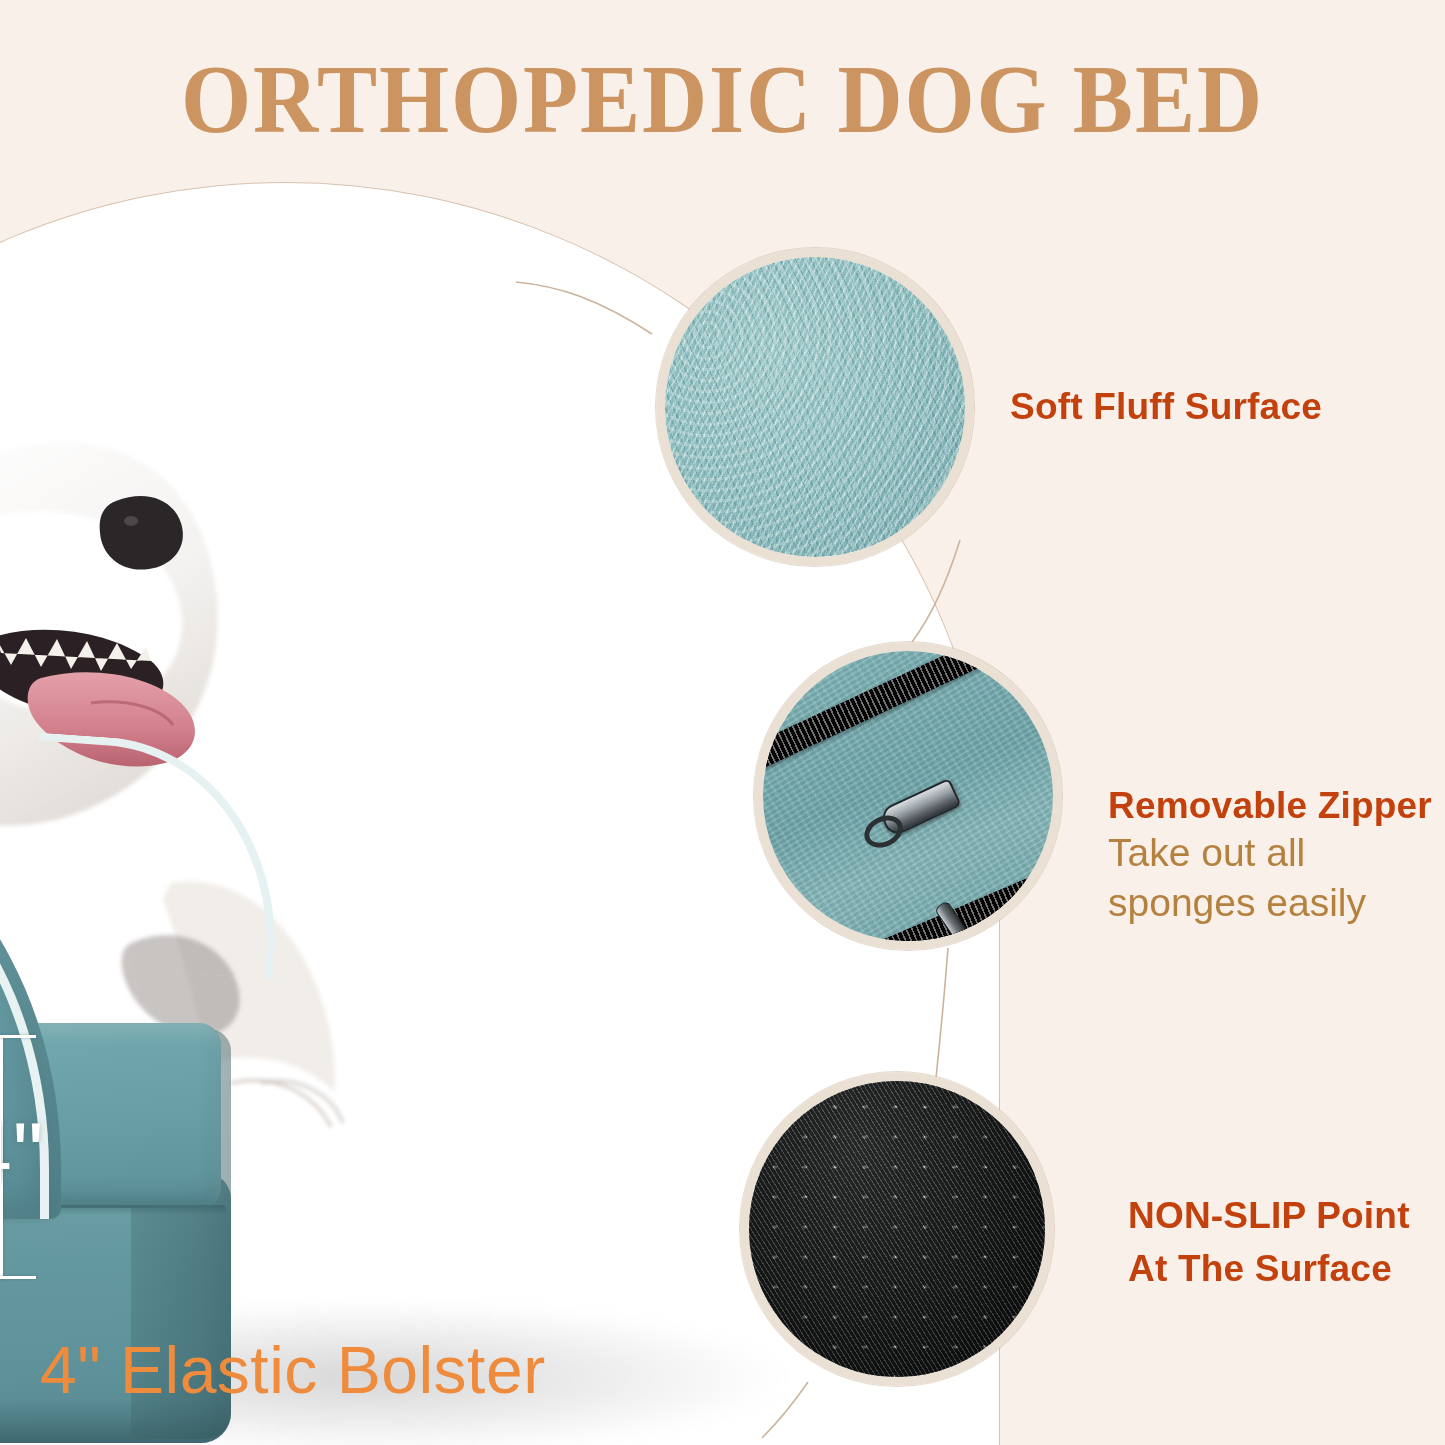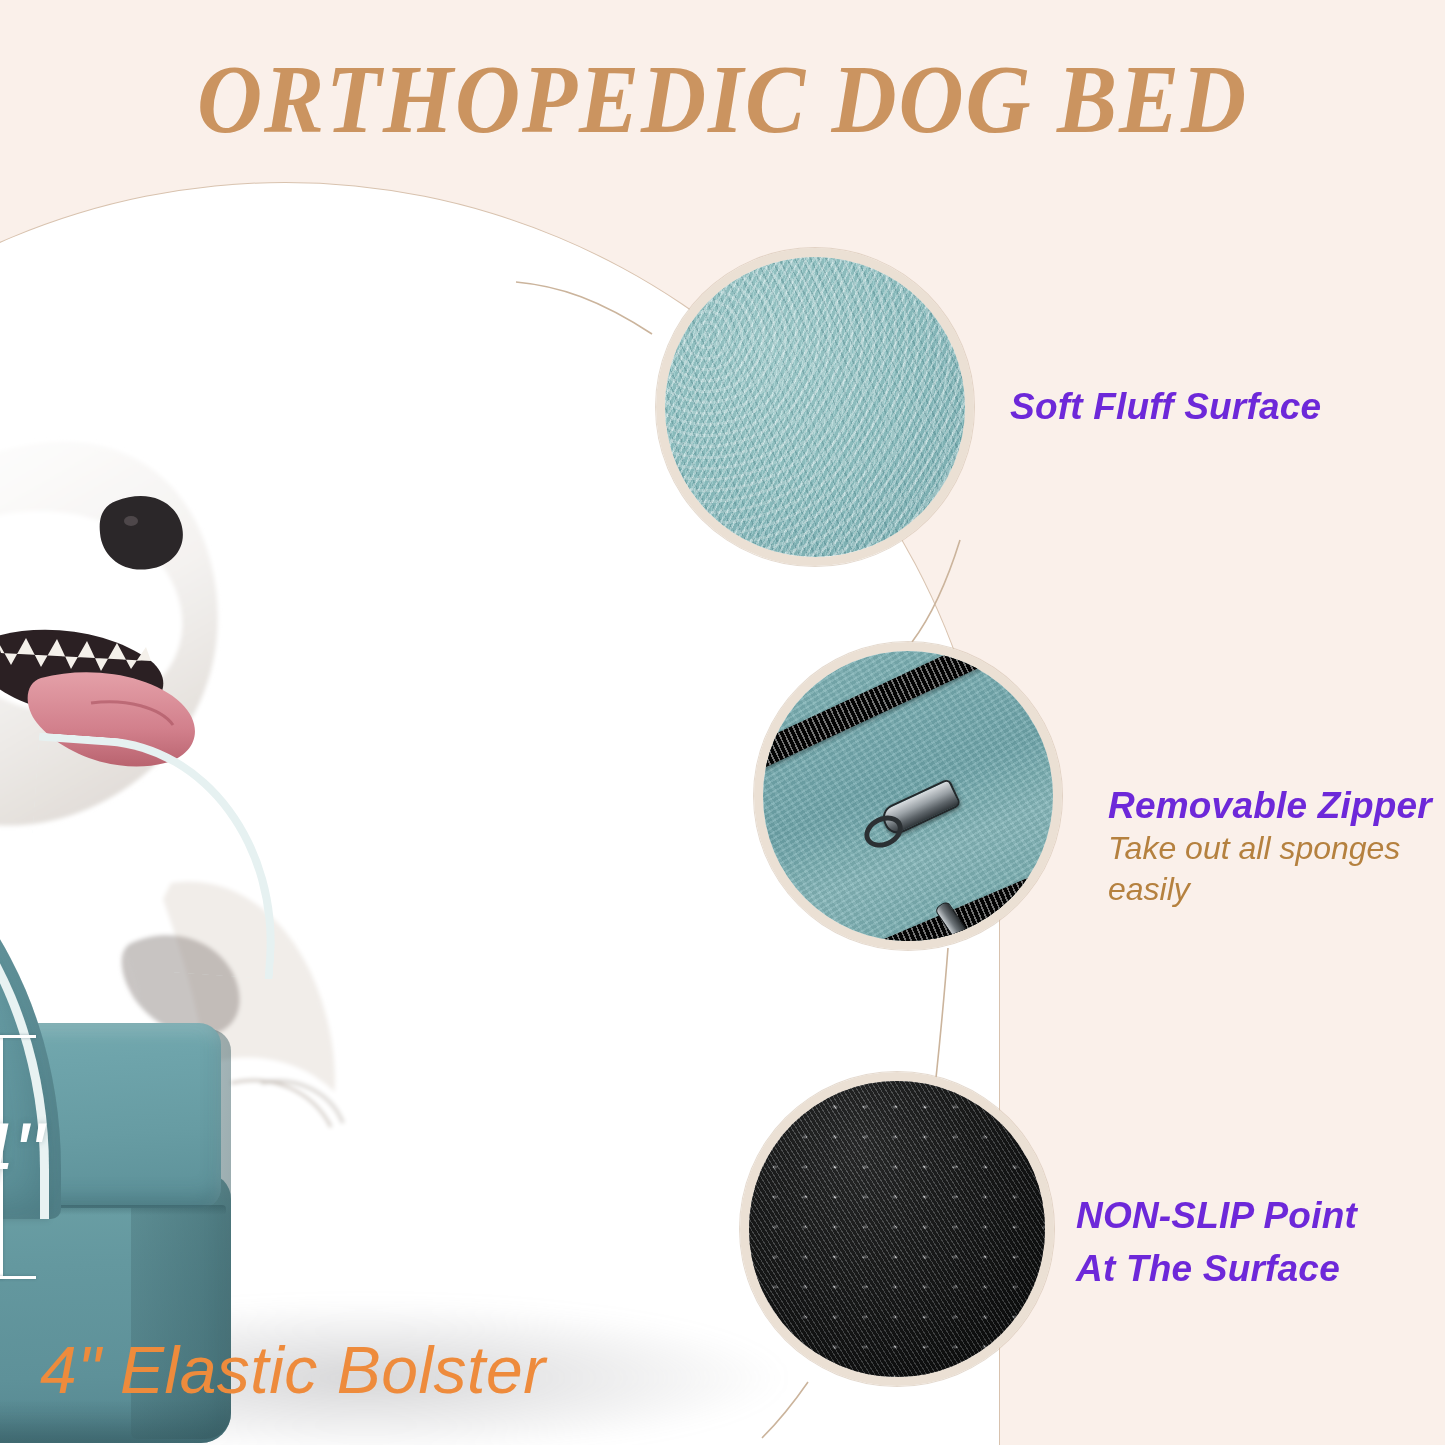--- a/index.html
+++ b/index.html
@@ -7,21 +7,20 @@
     width: 1445px; height: 1445px;
     overflow: hidden;
     background: #faf0ea;
     font-family: "Liberation Sans", sans-serif;
   }
   #stage {
     position: relative;
     width: 1445px; height: 1445px;
     background: #faf0ea;
     overflow: hidden;
-    font-style: italic;
   }
 
   
   .title {
     position: absolute;
     top: 44px; left: 0; width: 1445px;
     text-align: center;
     font-family: "Liberation Serif", "DejaVu Serif", serif;
     font-weight: 700;
     font-size: 97px;
@@ -273,32 +272,32 @@
     position: absolute;
     font-family: "Liberation Sans", sans-serif;
     color: #b37c3c;
   }
   .label .head {
     font-weight: 700;
     font-size: 37px;
     letter-spacing: .2px;
     white-space: nowrap;
     line-height: 1.18;
-    color: #6d28d9;
+    color: #c2410c;
   }
   .label .sub {
     font-weight: 400;
-    font-size: 32px;
+    font-size: 39px;
     line-height: 1.30;
     color: #b5813f;
     max-width: 330px;
   }
   .lb-fluff  { left: 1010px; top: 385px; }
   .lb-zip    { left: 1108px; top: 740px; margin-top: 44px; }
-  .lb-slip   { left: 1076px; top: 1190px; }
+  .lb-slip   { left: 1128px; top: 1190px; }
   .lb-slip .head { line-height: 1.42; }
 
   
   .bolster-label {
     position: absolute;
     left: 40px; top: 1332px;
     font-family: "Liberation Sans", sans-serif;
     font-weight: 300;
     font-size: 66px;
     color: #ee8b3c;

